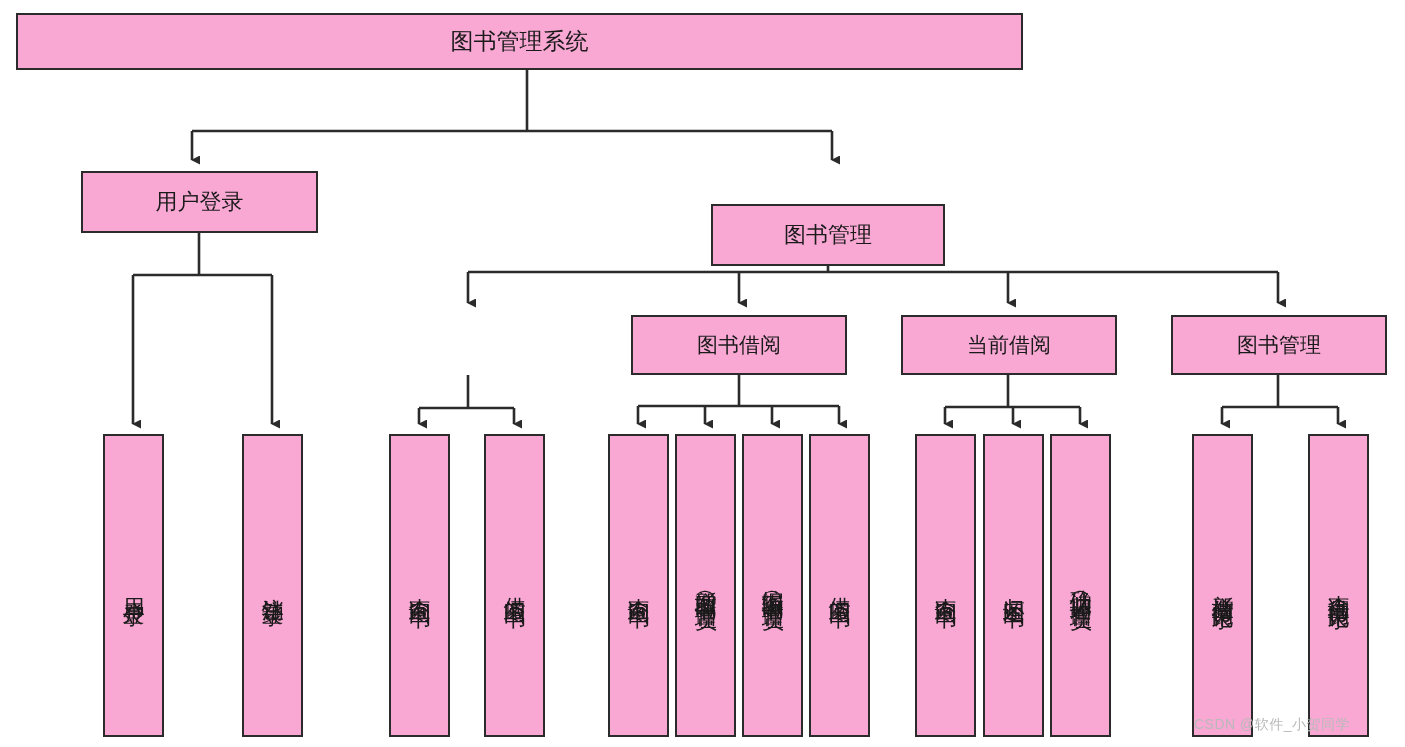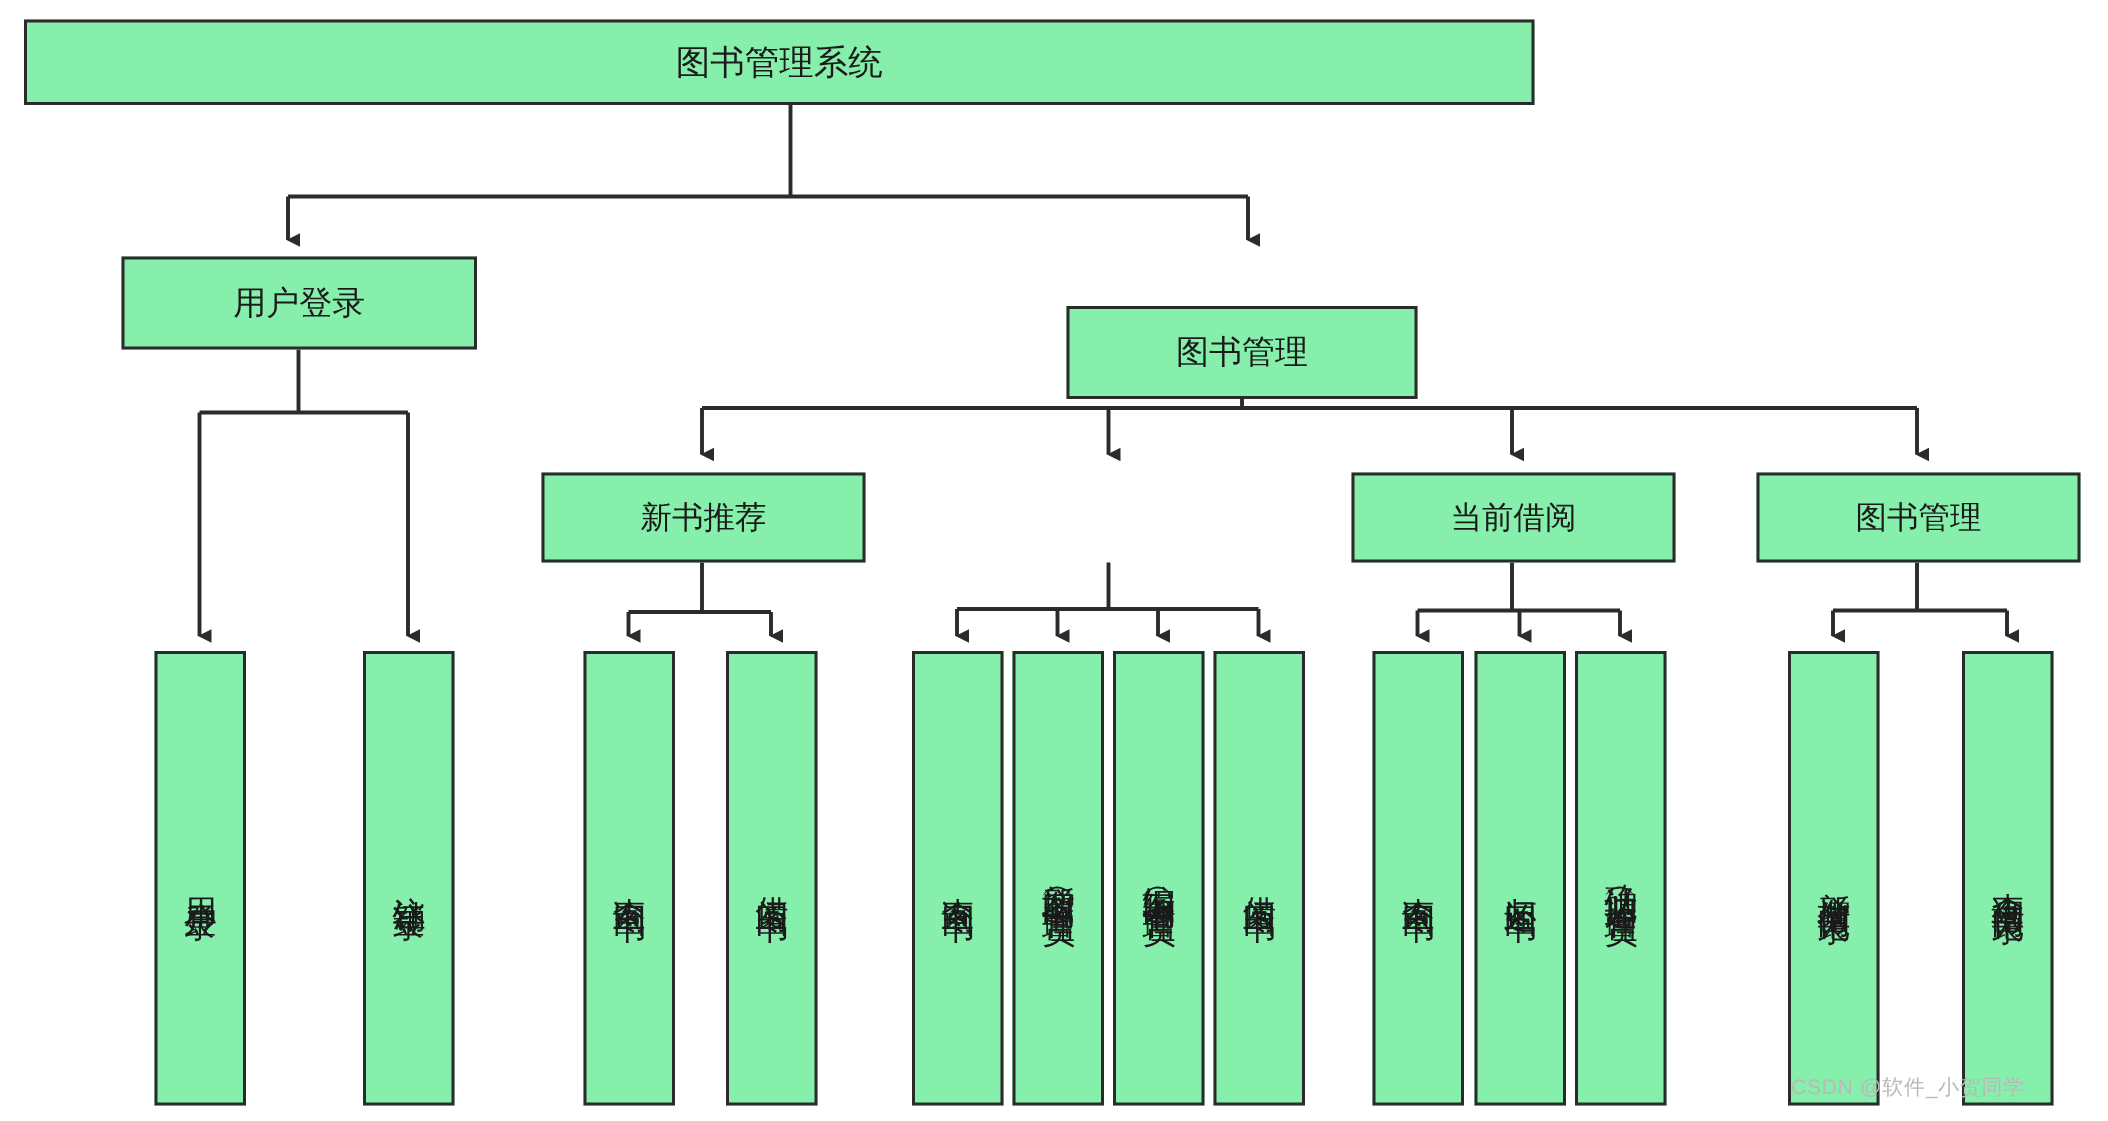--- a/index.html
+++ b/index.html
@@ -22,21 +22,21 @@
     position: absolute;
     left: 0;
     top: 0;
     width: 1405px;
     height: 747px;
     pointer-events: none;
   }
   .node {
     position: absolute;
     box-sizing: border-box;
-    background: #86efac;
+    background: #f9a8d4;
     border: 2px solid #2b2b2b;
     display: flex;
     align-items: center;
     justify-content: center;
     color: #1a1a1a;
   }
   .node.root {
     font-size: 23px;
   }
   .node.level2 {
@@ -128,24 +128,24 @@
   </div>
 
   <div class="node level2" style="left:81px; top:171px; width:237px; height:62px;">
     <span>用户登录</span>
   </div>
 
   <div class="node level2" style="left:711px; top:171px; width:234px; height:62px;margin-top:33px;">
     <span>图书管理</span>
   </div>
 
-  <div class="node level3" style="left:361px; top:315px; width:216px; height:60px;">
-    <span>新书推荐</span>
-  </div>
-
+
+  <div class="node level3" style="left:631px; top:315px; width:216px; height:60px;">
+    <span>图书借阅</span>
+  </div>
 
   <div class="node level3" style="left:901px; top:315px; width:216px; height:60px;">
     <span>当前借阅</span>
   </div>
 
   <div class="node level3" style="left:1171px; top:315px; width:216px; height:60px;">
     <span>图书管理</span>
   </div>
 
   <div class="node leaf" style="left:103px; top:434px; width:61px; height:303px;">

